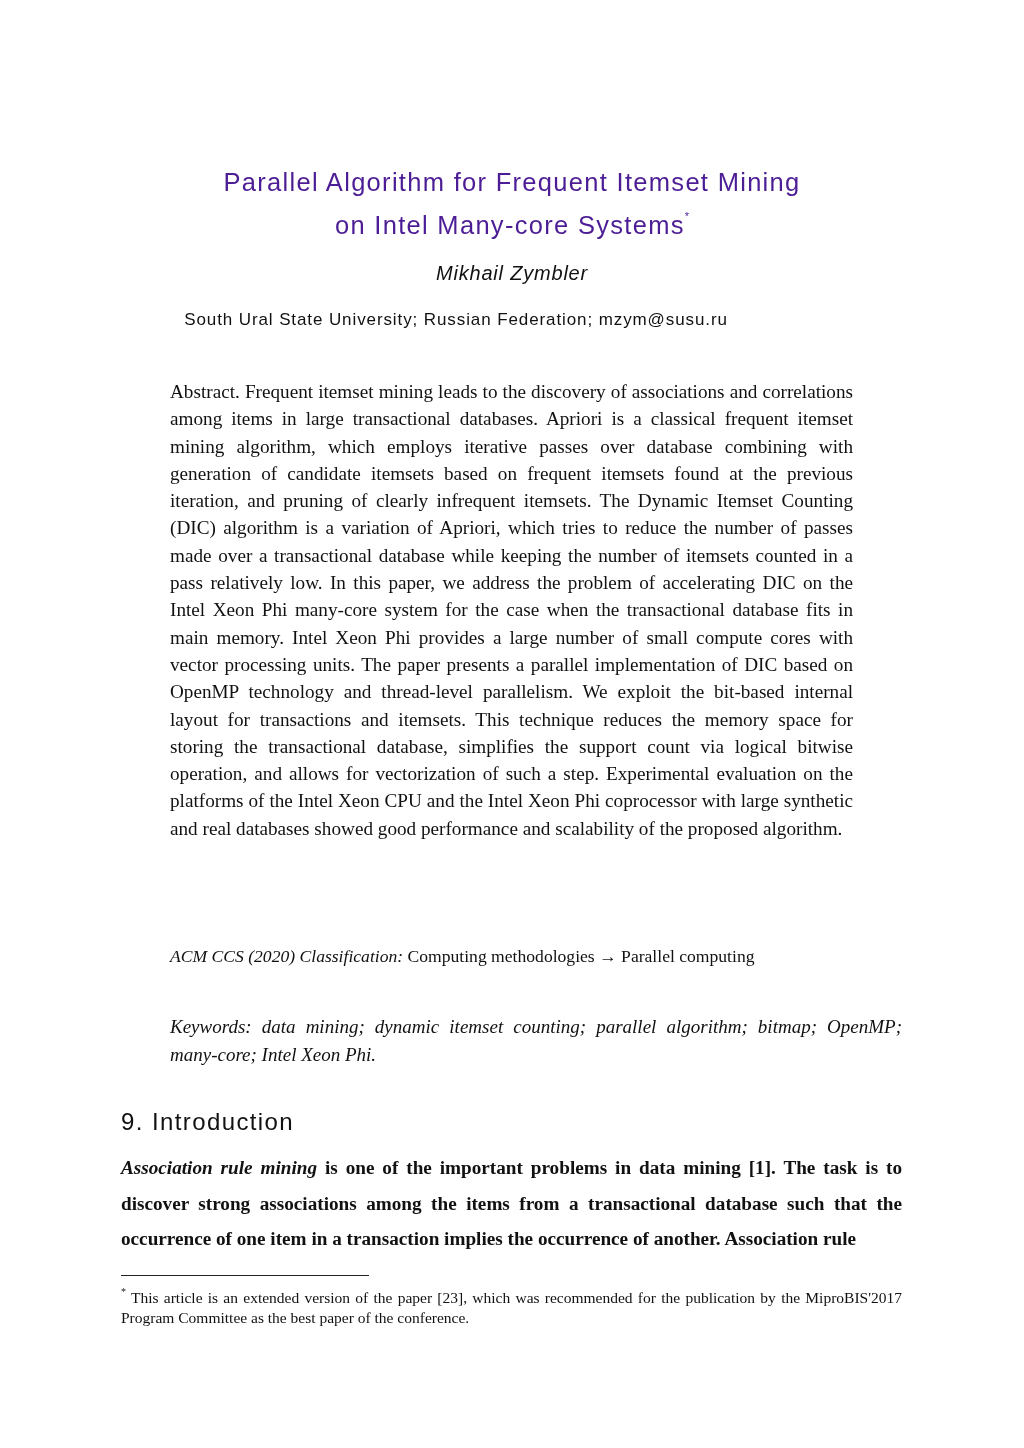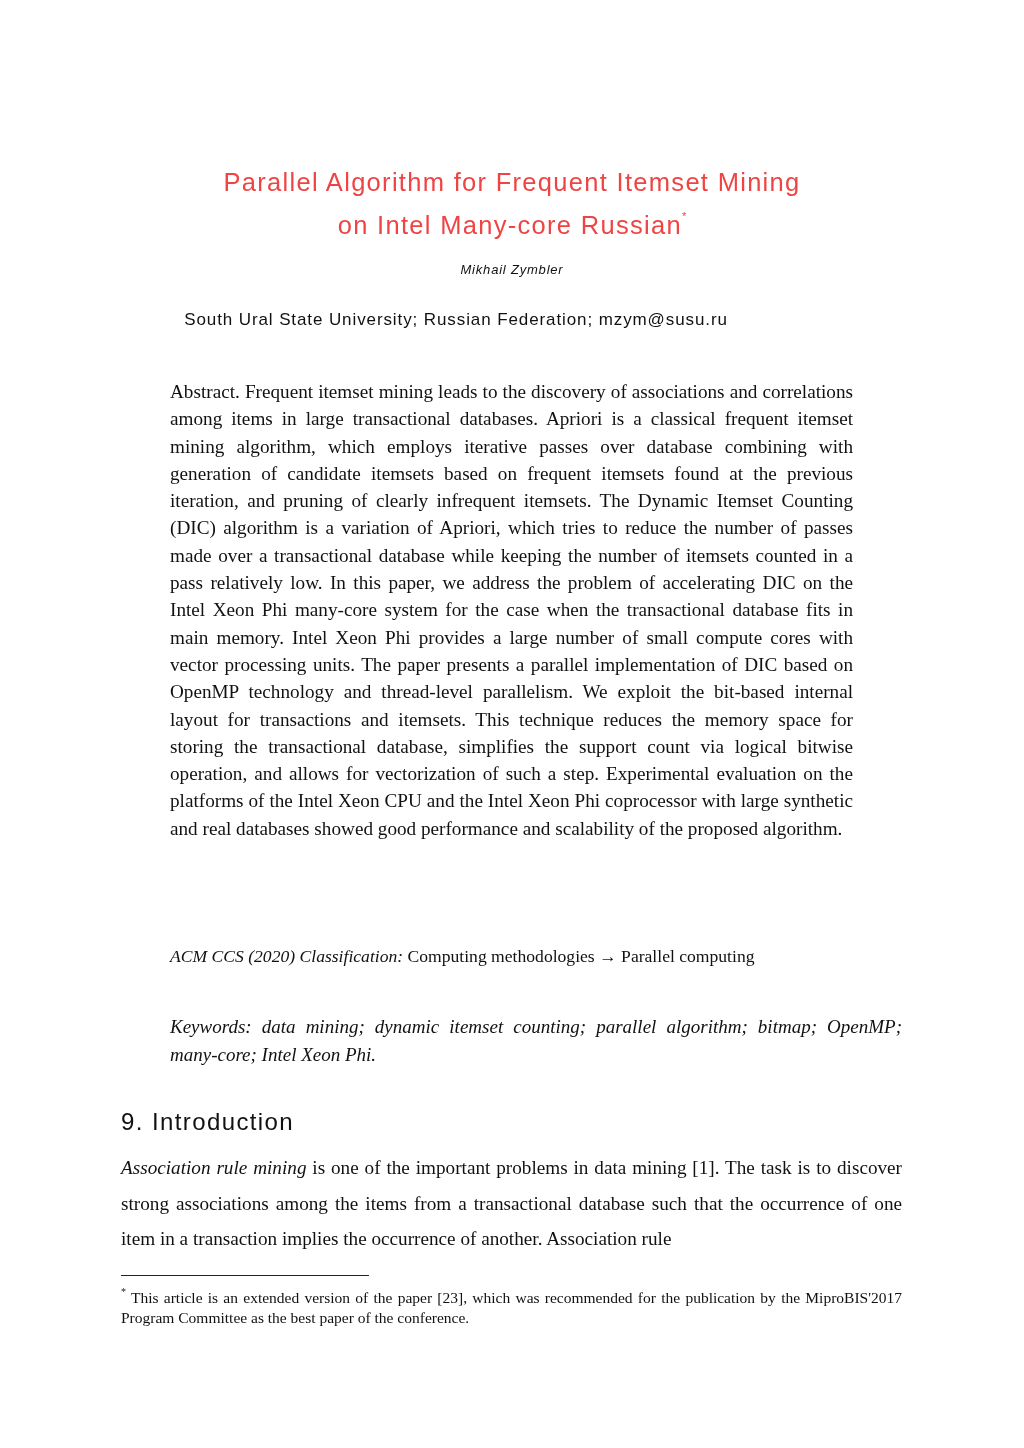--- a/index.html
+++ b/index.html
@@ -1,46 +1,46 @@
 <!DOCTYPE html>
 <html><head>
 <meta charset="utf-8">
 <style>
   html, body { margin: 0; padding: 0; background: #ffffff; }
   body { width: 1024px; height: 1448px; position: relative; overflow: hidden; color: #111; }
   .sans { font-family: "Liberation Sans", "DejaVu Sans", sans-serif; }
   .serif { font-family: "Liberation Serif", "DejaVu Serif", serif; }
 
   .title-block { position: absolute; left: 0; width: 1024px; top: 163px; text-align: center; }
-  .title-line { font-size: 25.5px; letter-spacing: 1.3px; line-height: 38px; color: #ef4444; }
+  .title-line { font-size: 25.5px; letter-spacing: 1.3px; line-height: 38px; color: #4c1d95; }
   .title-sup { font-size: 11px; vertical-align: super; position: relative; top: -4px; letter-spacing: 0; }
-  .author { position: absolute; top: 262px; left: 0; width: 1024px; text-align: center; font-style: italic; font-size: 13px; letter-spacing: 0.8px; }
+  .author { position: absolute; top: 262px; left: 0; width: 1024px; text-align: center; font-style: italic; font-size: 20px; letter-spacing: 0.8px; }
   .affil { position: absolute; top: 310px; left: 0; width: 912px; text-align: center; font-size: 17px; letter-spacing: 0.9px; }
 
   .abstract { position: absolute; left: 170px; width: 683px; top: 378px; font-size: 19.2px; line-height: 27.3px; text-align: justify; }
   .abstract .label { font-weight: normal; }
 
   .acm { position: absolute; left: 170px; width: 700px; top: 944px; font-size: 17.6px; line-height: 25px; }
   .acm .label { font-style: italic; }
   .keywords { position: absolute; left: 170px; width: 732px; top: 1013px; font-size: 19px; line-height: 27.5px; font-style: italic; text-align: justify; }
 
   .section-heading { position: absolute; left: 121px; top: 1108px; font-size: 24px; letter-spacing: 1.4px; }
-  .intro { position: absolute; left: 121px; width: 781px; top: 1150px; font-size: 19.2px; line-height: 35.5px; text-align: justify; }
+  .intro { position: absolute; left: 121px; width: 781px; top: 1150px; font-size: 19.2px; line-height: 35.5px; text-align: justify; font-weight: bold; }
   .intro em { font-style: italic; }
 
   .fn-rule { position: absolute; left: 121px; top: 1275px; width: 248px; height: 0; border-top: 1.5px solid #222; }
   .footnote { position: absolute; left: 121px; width: 781px; top: 1284px; font-size: 15.5px; line-height: 20px; text-align: justify; }
   .fn-mark { font-size: 10px; vertical-align: super; position: relative; top: -2px; }
 </style>
 </head>
 <body>
 
 <div class="title-block sans">
   <div class="title-line">Parallel Algorithm for Frequent Itemset Mining</div>
-  <div class="title-line"><span>on Intel Many-core Russian</span><span class="title-sup">*</span></div>
+  <div class="title-line"><span>on Intel Many-core Systems</span><span class="title-sup">*</span></div>
 </div>
 
 <div class="author sans">Mikhail Zymbler</div>
 <div class="affil sans">South Ural State University; Russian Federation; mzym@susu.ru</div>
 
 <div class="abstract serif">
   <span class="label">Abstract.</span>
   <span>Frequent itemset mining leads to the discovery of associations and correlations among items in large transactional databases. Apriori is a classical frequent itemset mining algorithm, which employs iterative passes over database combining with generation of candidate itemsets based on frequent itemsets found at the previous iteration, and pruning of clearly infrequent itemsets. The Dynamic Itemset Counting (DIC) algorithm is a variation of Apriori, which tries to reduce the number of passes made over a transactional database while keeping the number of itemsets counted in a pass relatively low. In this paper, we address the problem of accelerating DIC on the Intel Xeon Phi many-core system for the case when the transactional database fits in main memory. Intel Xeon Phi provides a large number of small compute cores with vector processing units. The paper presents a parallel implementation of DIC based on OpenMP technology and thread-level parallelism. We exploit the bit-based internal layout for transactions and itemsets. This technique reduces the memory space for storing the transactional database, simplifies the support count via logical bitwise operation, and allows for vectorization of such a step. Experimental evaluation on the platforms of the Intel Xeon CPU and the Intel Xeon Phi coprocessor with large synthetic and real databases showed good performance and scalability of the proposed algorithm.</span>
 </div>
 

